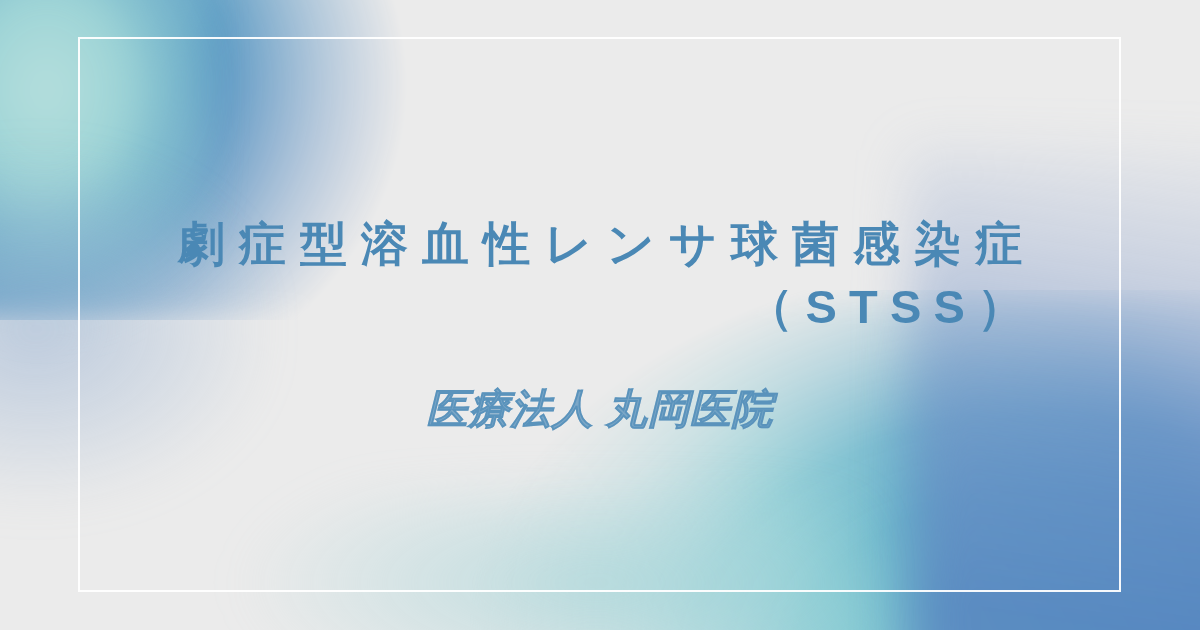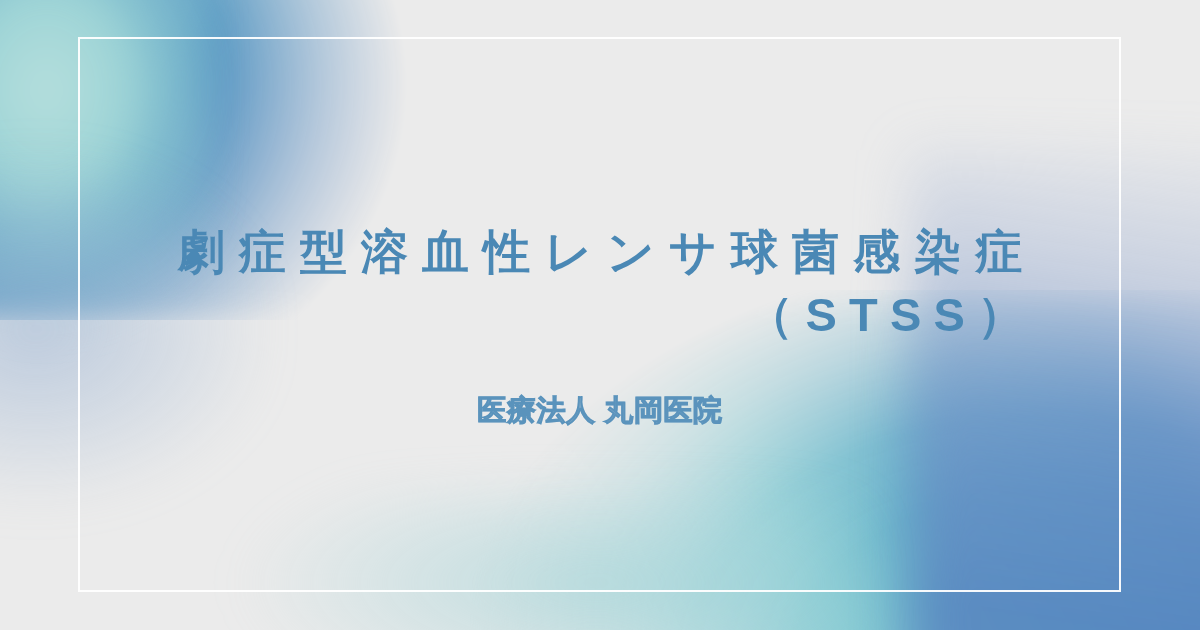--- a/index.html
+++ b/index.html
@@ -192,32 +192,33 @@
   }
 
   .title-line.line-2 {
     letter-spacing: 0.26em;
     text-indent: 0.26em;
     text-align: right;
   }
 
   .subtitle {
     margin-top: 46px;
-    font-size: 29px;
+    font-size: 41px;
     font-weight: 400;
     line-height: 1.2;
     letter-spacing: 0.02em;
     color: transparent;
     -webkit-text-stroke: 2px #5a93bc;
     text-shadow:
       -1px 0 0 rgba(90,147,188,0.30),
        1px 0 0 rgba(90,147,188,0.30),
        0 -1px 0 rgba(90,147,188,0.30),
        0  1px 0 rgba(90,147,188,0.30);
     white-space: nowrap;
+    font-style: italic;
   }
 </style>
 </head>
 <body>
 
 <div class="canvas">
 
   <div class="bg-layer">
     <div class="blob blob-topleft"></div>
     <div class="blob blob-leftedge"></div>

